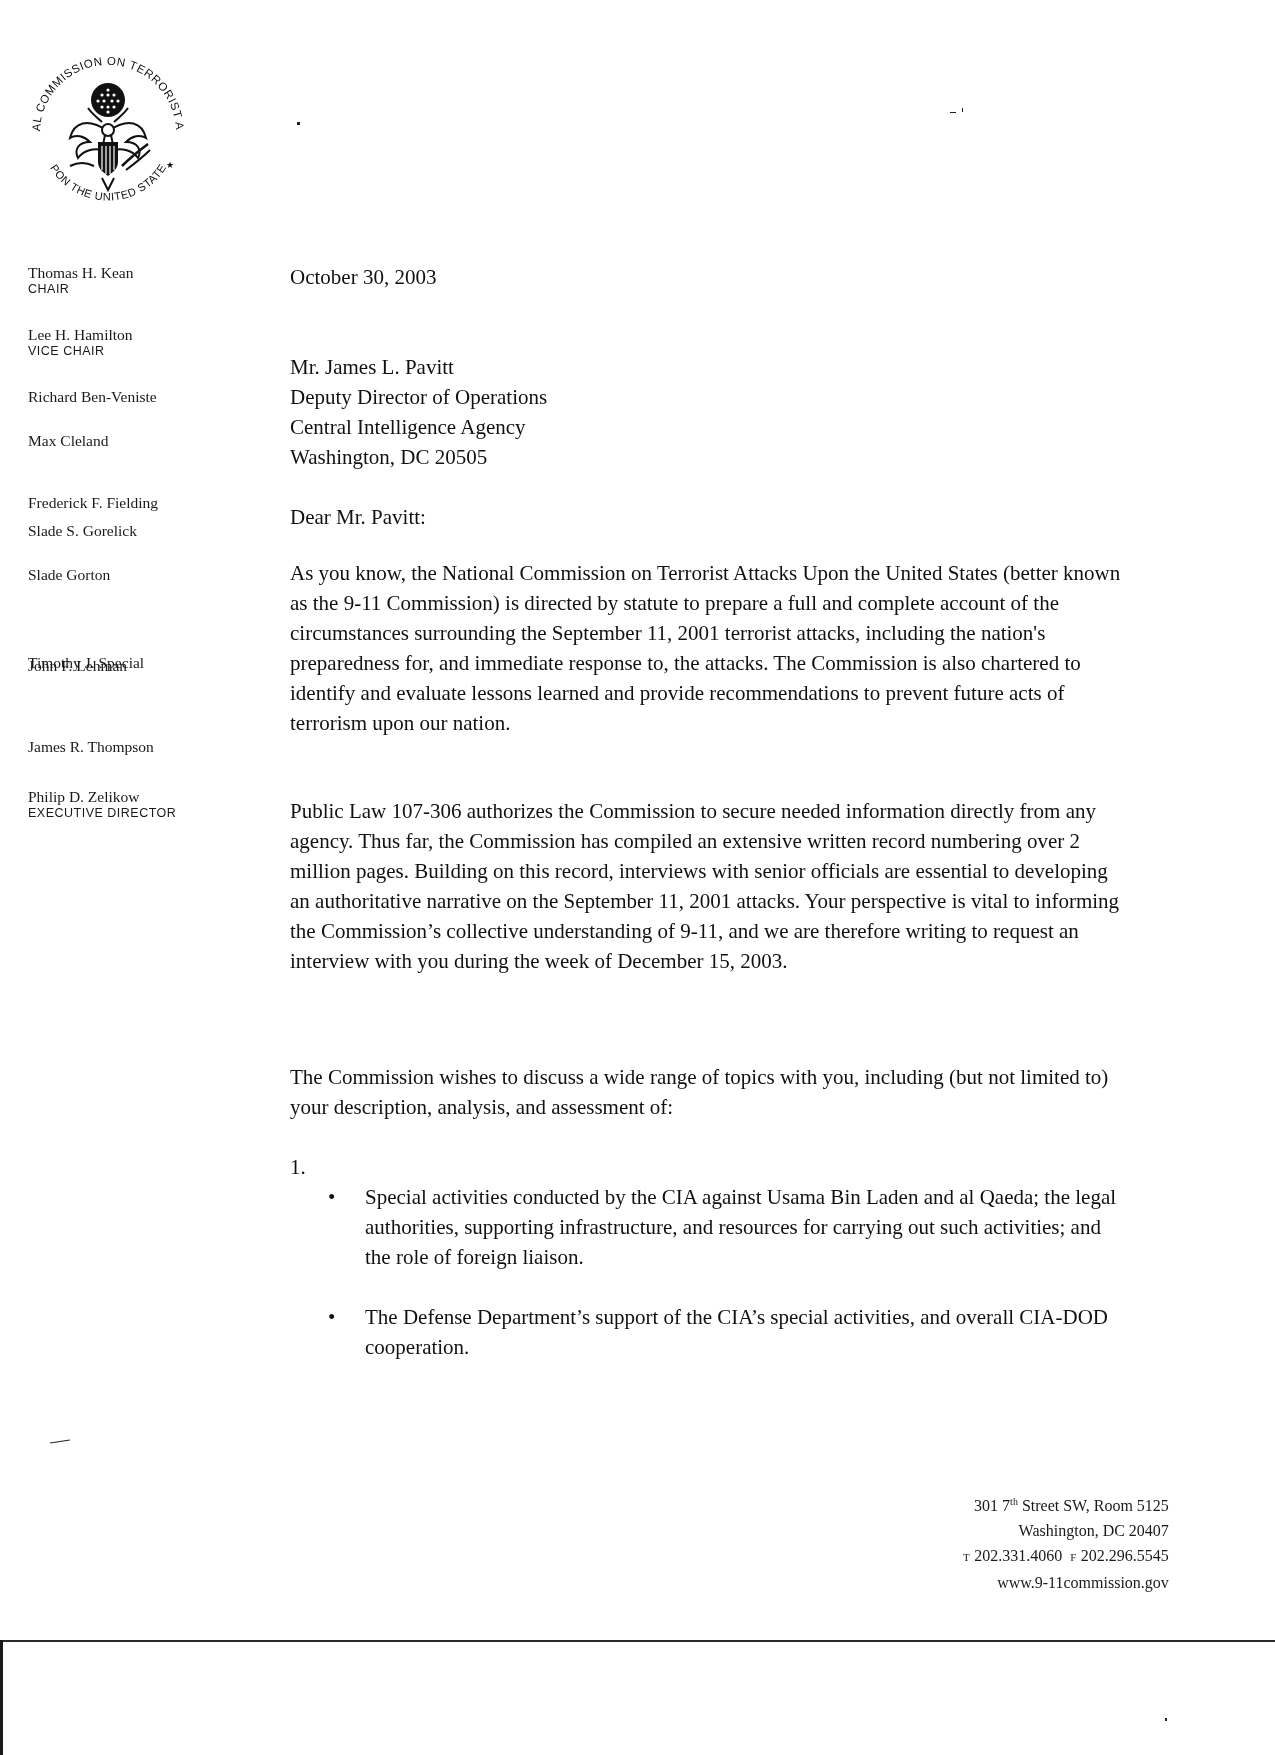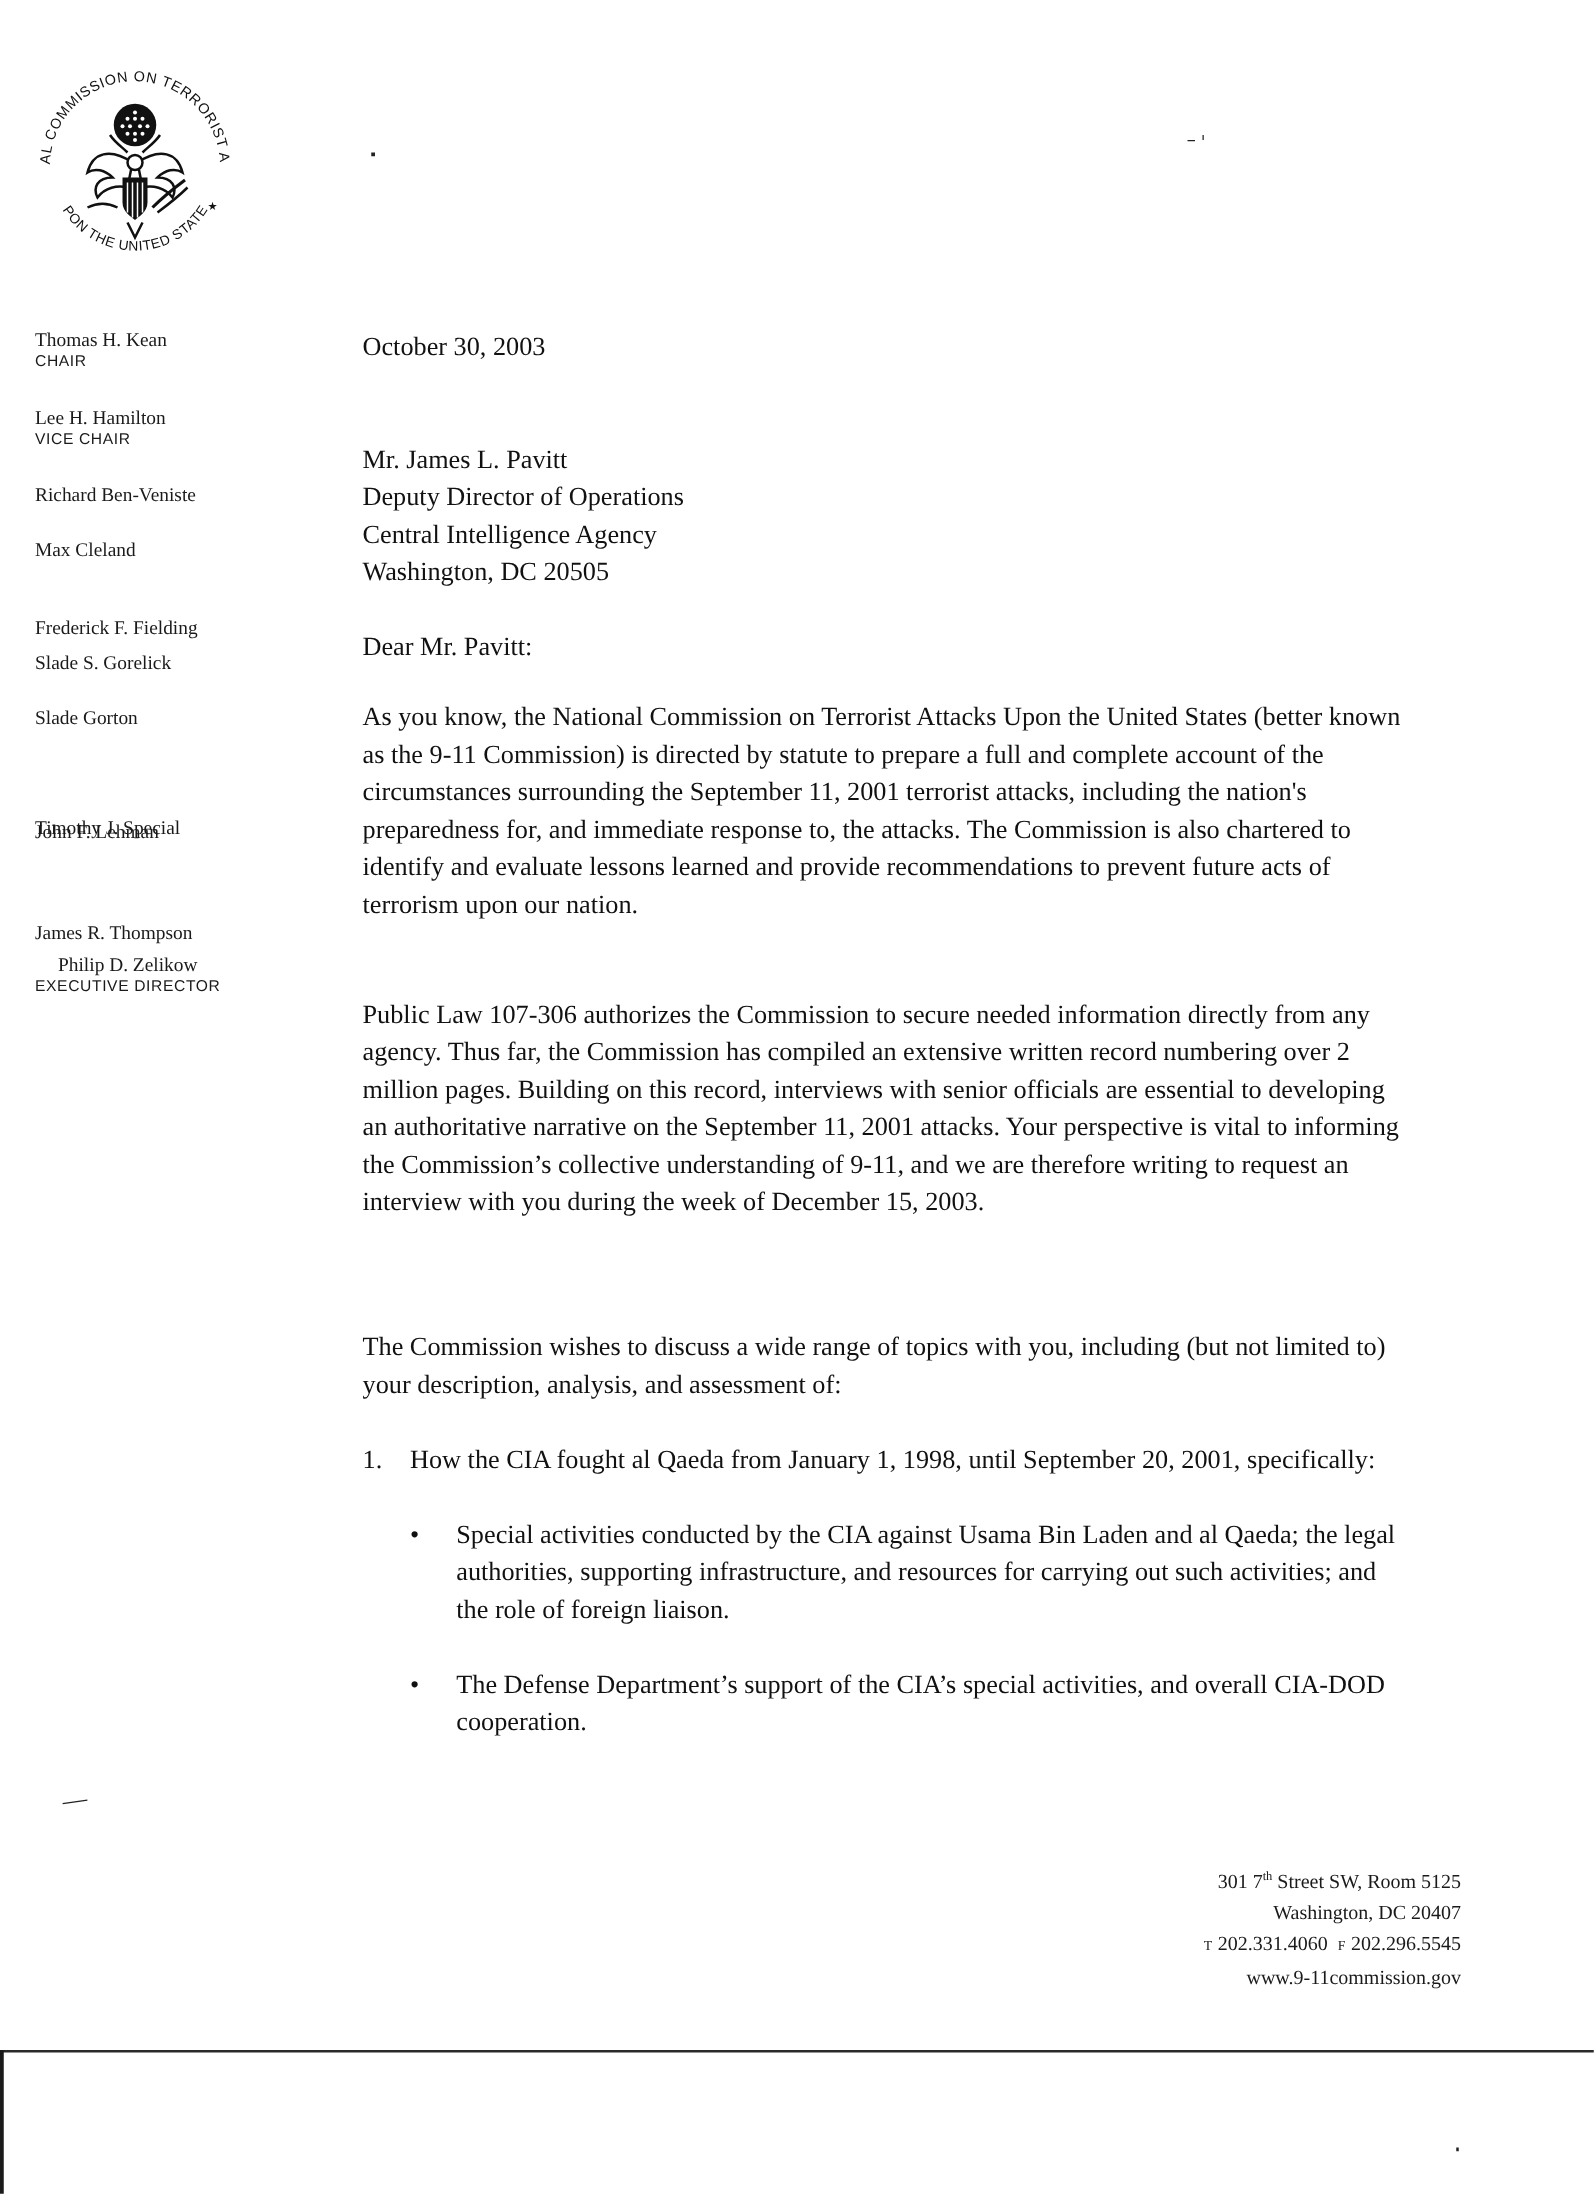--- a/index.html
+++ b/index.html
@@ -216,21 +216,21 @@
   </div>
   <div class="member" style="top:346px;margin-top:47px;">
     <span class="name">John F. Lehman</span>
   </div>
   <div class="member" style="top:390px;">
     <span class="name">Timothy J. Special</span>
   </div>
   <div class="member" style="top:434px;margin-top:40px;">
     <span class="name">James R. Thompson</span>
   </div>
-  <div class="member" style="top:500px;text-align:center;">
+  <div class="member" style="top:524px;">
     <span class="name">Philip D. Zelikow</span>
     <span class="role">EXECUTIVE DIRECTOR</span>
   </div>
 </div>
 
 <div class="letter">
   <p class="date">October 30, 2003</p>
 
   <div class="recipient">
     <p>Mr. James L. Pavitt</p>
@@ -241,21 +241,20 @@
 
   <p class="salutation">Dear Mr. Pavitt:</p>
 
   <p class="para1">As you know, the National Commission on Terrorist Attacks Upon the United States (better known as the 9-11 Commission) is directed by statute to prepare a full and complete account of the circumstances surrounding the September 11, 2001 terrorist attacks, including the nation's preparedness for, and immediate response to, the attacks.  The Commission is also chartered to identify and evaluate lessons learned and provide recommendations to prevent future acts of terrorism upon our nation.</p>
   <p class="para2">Public Law 107-306 authorizes the Commission to secure needed information directly from any agency.  Thus far, the Commission has compiled an extensive written record numbering over 2 million pages.  Building on this record, interviews with senior officials are essential to developing an authoritative narrative on the September 11, 2001 attacks.  Your perspective is vital to informing the Commission’s collective understanding of 9-11, and we are therefore writing to request an interview with you during the week of December 15, 2003.</p>
   <p class="para3">The Commission wishes to discuss a wide range of topics with you, including (but not limited to) your description, analysis, and assessment of:</p>
 
   <div class="list">
     <div class="list-item">
       <span class="list-num">1.</span>
-      <span>How the CIA fought al Qaeda from January 1, 1998, until September 20, 2001, specifically:</span>
     </div>
     <div class="bullets">
       <div class="bullet-item">
         <span class="bullet-dot">•</span>
         <span>Special activities conducted by the CIA against Usama Bin Laden and al Qaeda; the legal authorities, supporting infrastructure, and resources for carrying out such activities; and the role of foreign liaison.</span>
       </div>
       <div class="bullet-item">
         <span class="bullet-dot">•</span>
         <span>The Defense Department’s support of the CIA’s special activities, and overall CIA-DOD cooperation.</span>
       </div>

